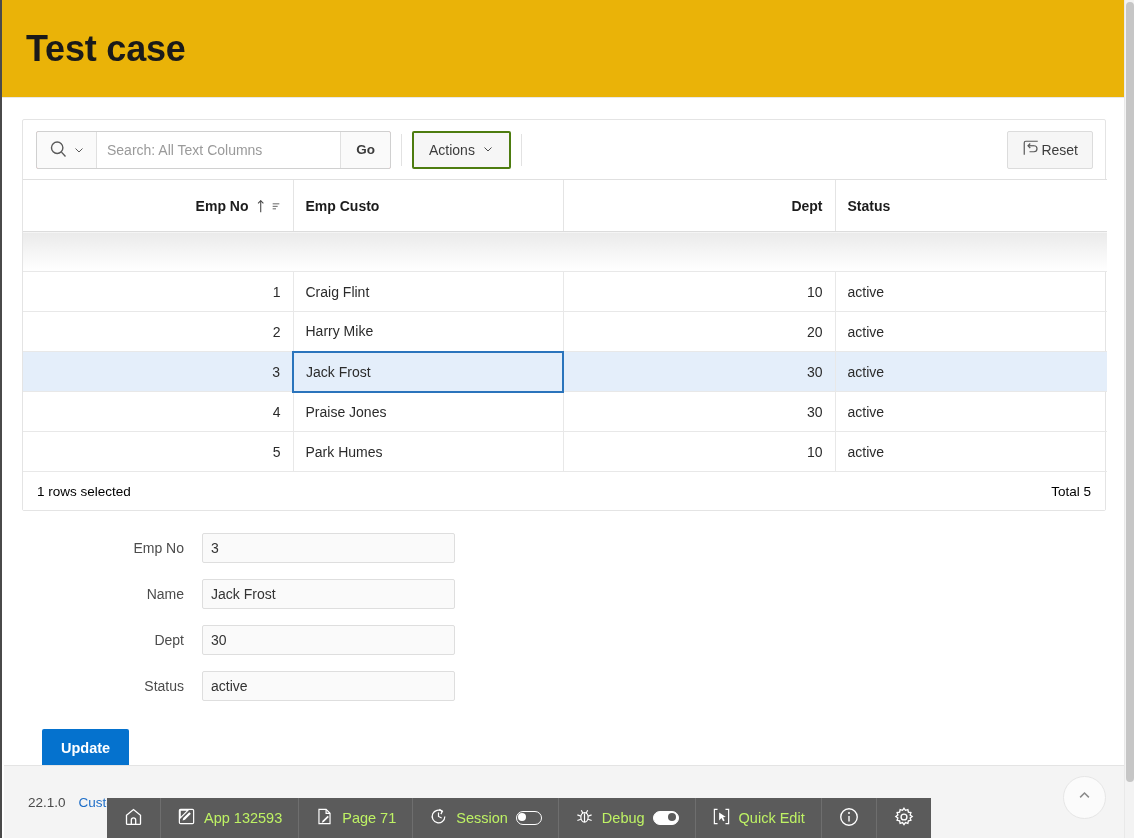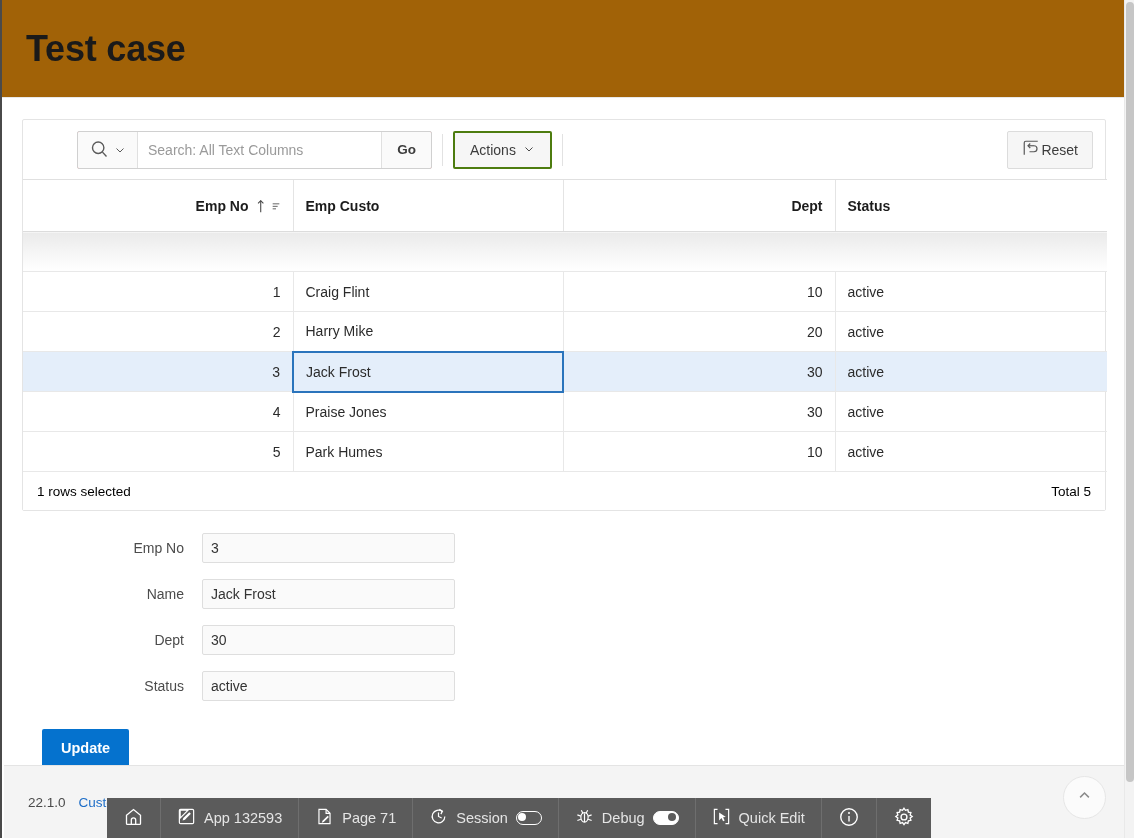--- a/index.html
+++ b/index.html
@@ -14,21 +14,21 @@
     position: relative;
     width: 1134px; height: 838px;
     background: #ffffff;
     border-left: 2px solid #4a4a4a;
     overflow: hidden;
   }
 
   
   .page-header {
     height: 98px;
-    background: #a16207;
+    background: #eab308;
     border-bottom: 1px solid #e8e8e8;
     display: flex; align-items: center;
     padding-left: 24px;
   }
   .page-title {
     font-size: 36px;
     font-weight: 600;
     color: #1a1a1a;
     letter-spacing: -0.2px;
   }
@@ -48,21 +48,20 @@
     padding: 0 12px 0 13px;
     position: relative;
   }
   .search-group {
     display: flex; align-items: stretch;
     height: 38px;
     border: 1px solid #d0d0d0;
     border-radius: 2px;
     background: #fca5a5;
     overflow: hidden;
-    margin-left: 41px;
   }
   .search-btn {
     display: flex; align-items: center; gap: 4px;
     padding: 0 11px;
     background: #fafafa;
     border-right: 1px solid #e0e0e0;
     cursor: pointer;
   }
   .search-btn svg { display:block; }
   .search-input {
@@ -231,21 +230,21 @@
     position: absolute;
     left: 105px; bottom: 0;
     height: 40px;
     background: #5b5b5b;
     display: flex; align-items: stretch;
     z-index: 20;
   }
   .dev-item {
     display: flex; align-items: center; gap: 8px;
     padding: 0 16px;
-    color: #e5e5e5;
+    color: #bef264;
     font-size: 14.5px;
     cursor: pointer;
     border-right: 1px solid #6e6e6e;
     white-space: nowrap;
   }
   .dev-item:last-child { border-right: none; }
   .dev-toggle {
     width: 26px; height: 14px;
     border-radius: 7px;
     border: 1.6px solid #ffffff;

